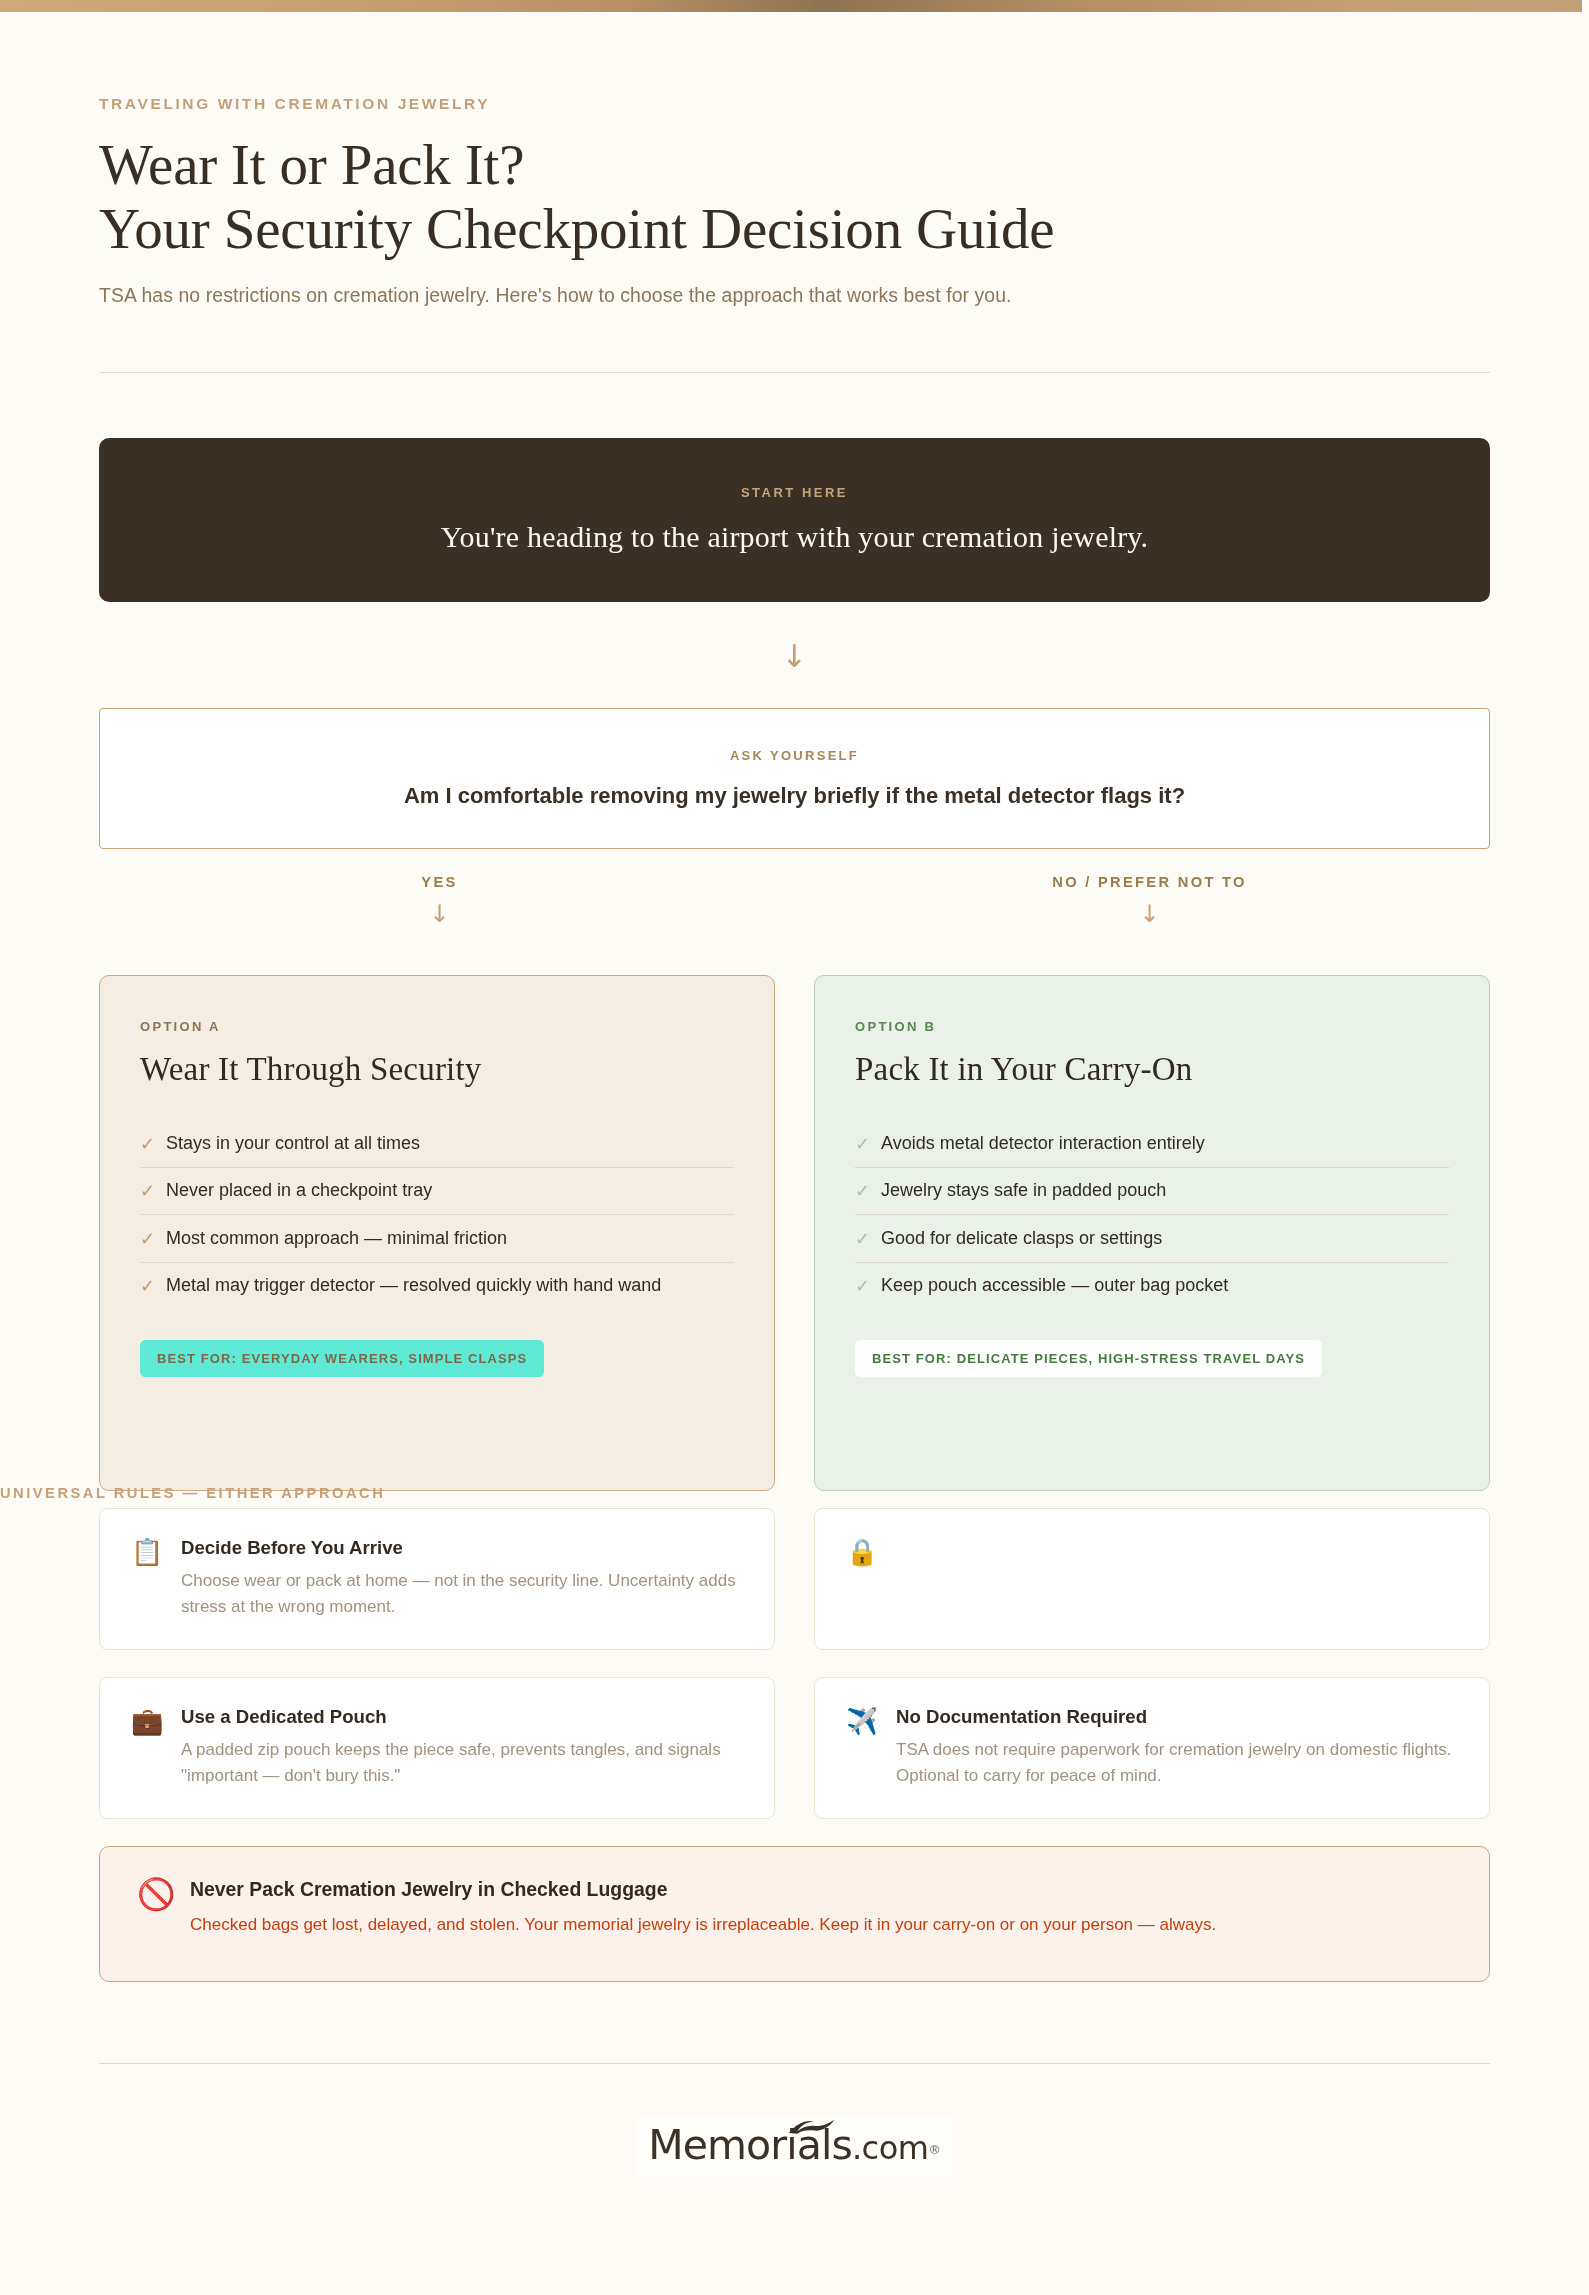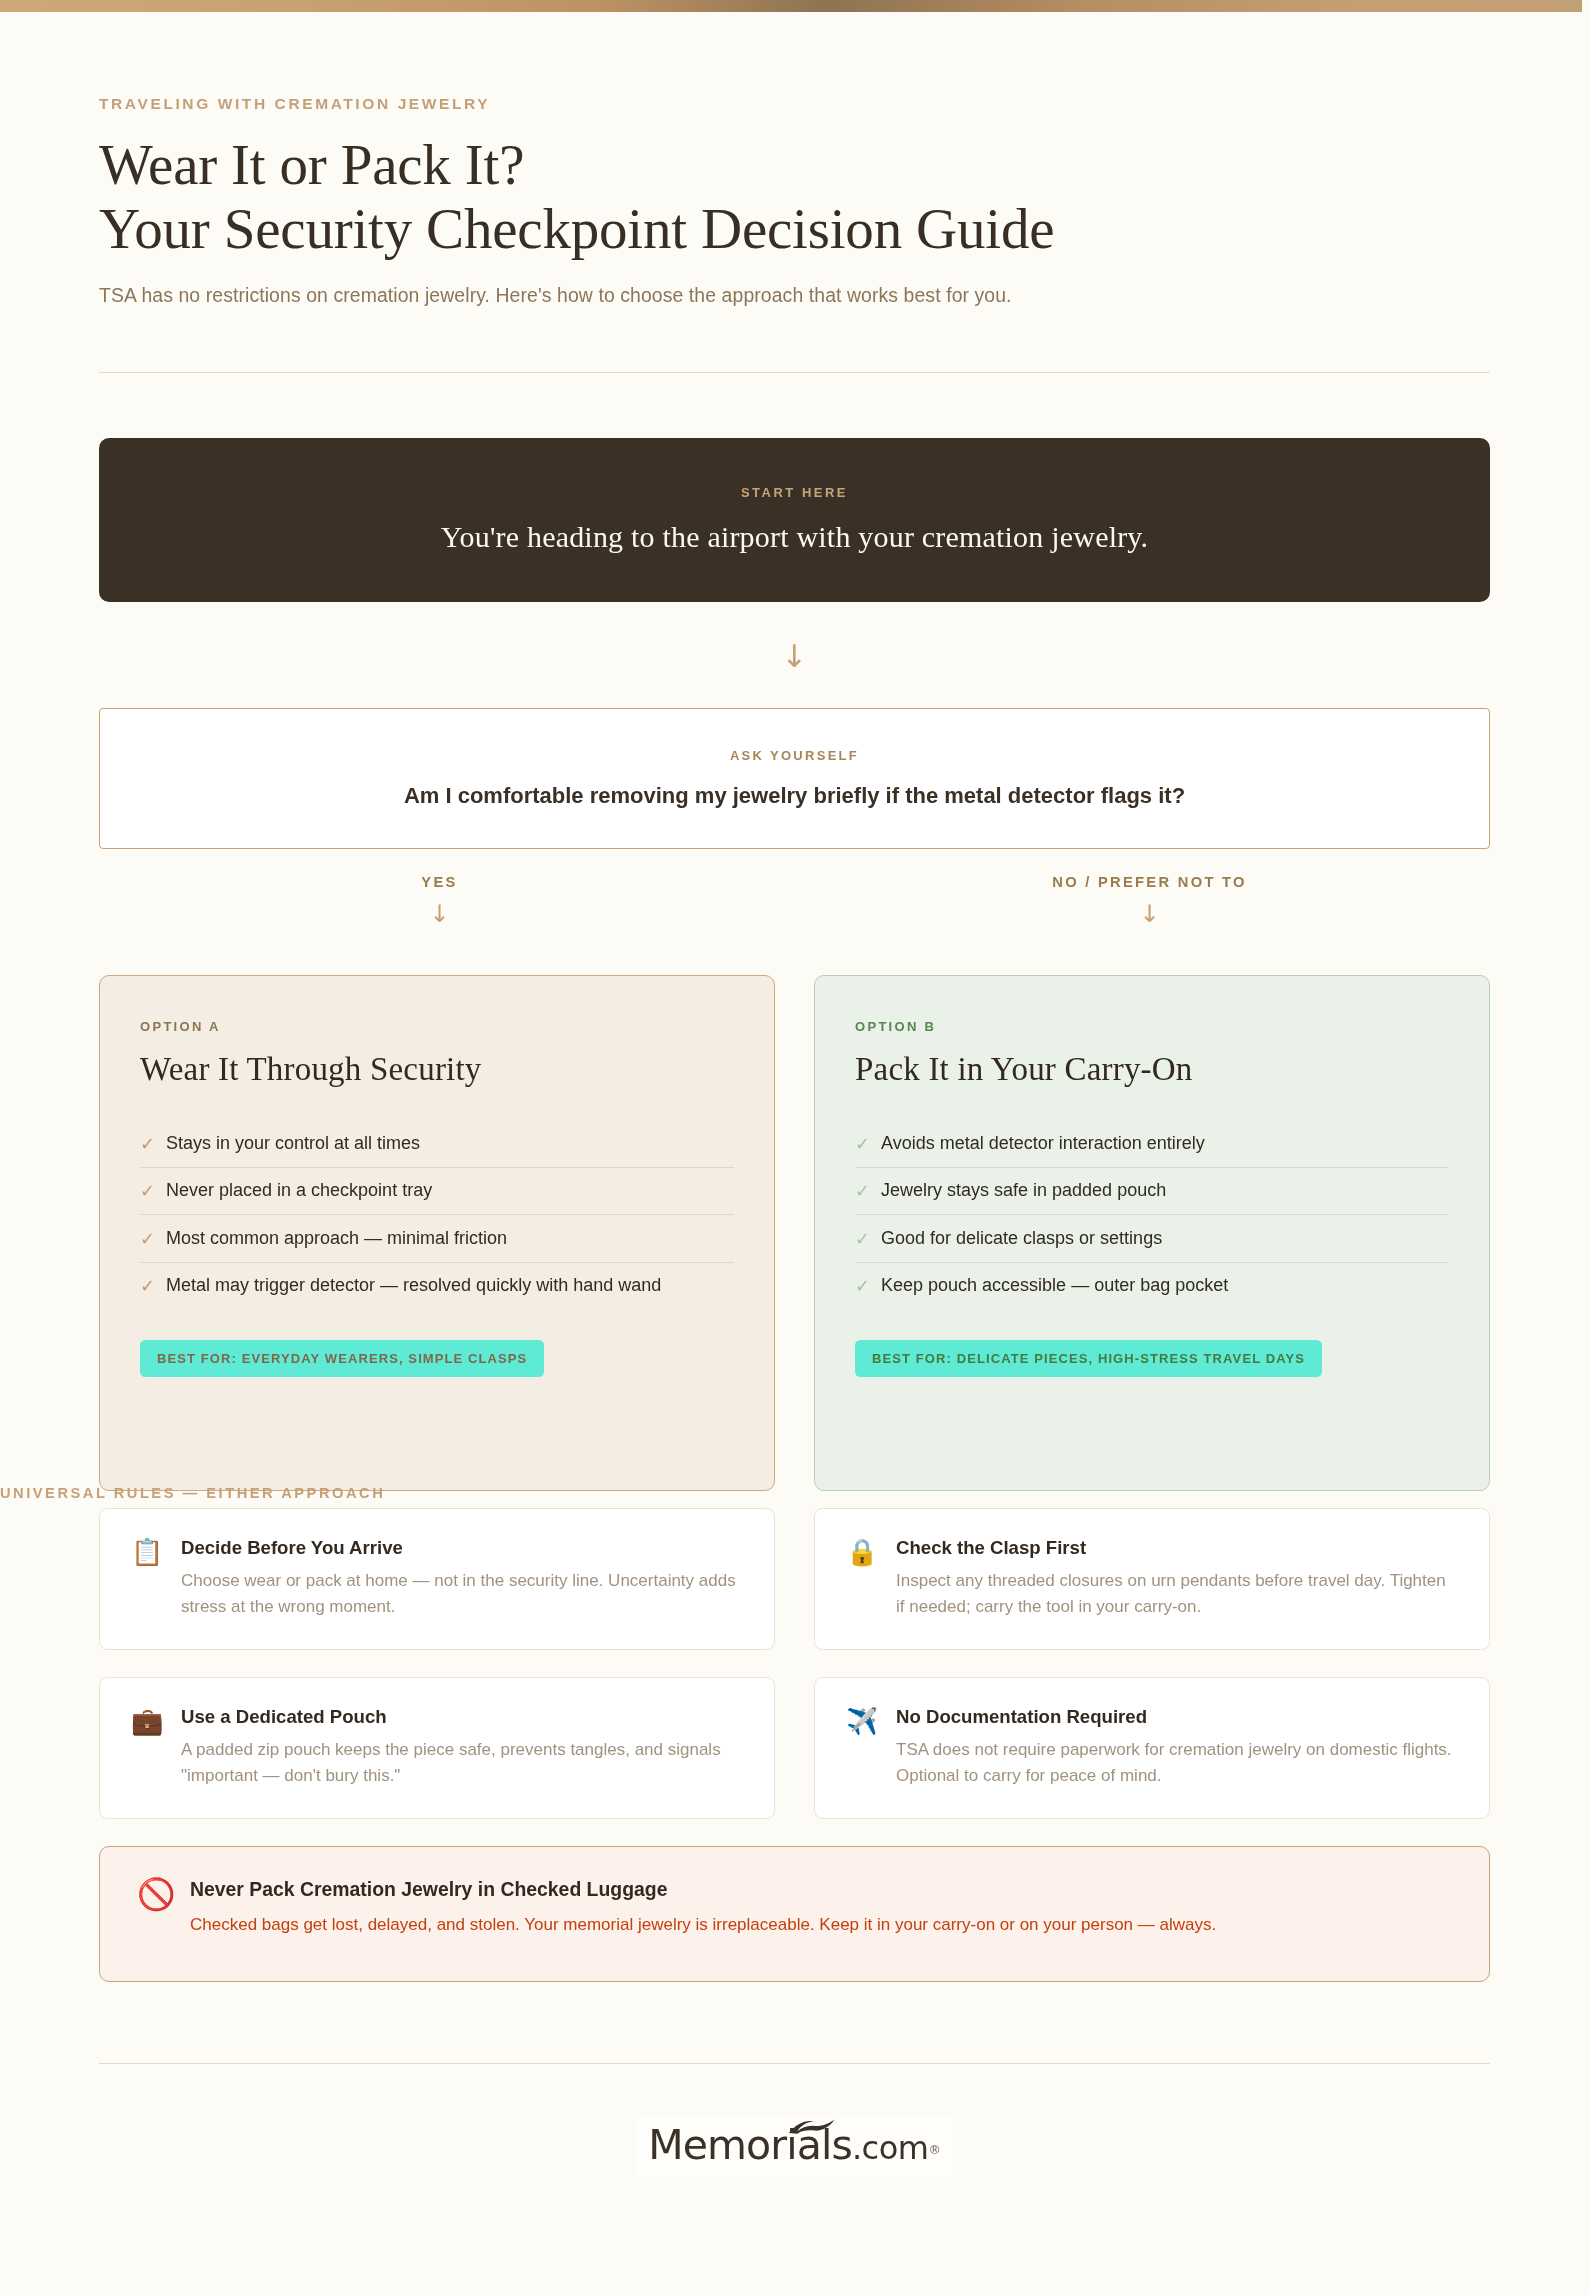--- a/index.html
+++ b/index.html
@@ -233,21 +233,21 @@
     display: inline-block;
     margin-top: 31px;
     padding: 11px 17px;
     border-radius: 5.4px;
     font-size: 13px;
     font-weight: 700;
     letter-spacing: 1.1px;
     text-transform: uppercase;
   }
   .opt-a .best-badge { background: #5eead4; color: #7d6849; }
-  .opt-b .best-badge { background: #5eead4; color: #467a41; }
+  .opt-b .best-badge { background: #ffffff; color: #467a41; }
 
   
   .universal-label {
     position: absolute;
     left: 0;
     top: 1485px;
     width: 543px;
     font-size: 14.7px;
     font-weight: 700;
     letter-spacing: 2.5px;
@@ -478,24 +478,20 @@
       <div class="rules-row">
         <div class="rule-card">
           <div class="rule-icon">📋</div>
           <div class="rule-body">
             <div class="rule-title">Decide Before You Arrive</div>
             <div class="rule-desc">Choose wear or pack at home — not in the security line. Uncertainty adds stress at the wrong moment.</div>
           </div>
         </div>
         <div class="rule-card">
           <div class="rule-icon">🔒</div>
-          <div class="rule-body">
-            <div class="rule-title">Check the Clasp First</div>
-            <div class="rule-desc">Inspect any threaded closures on urn pendants before travel day. Tighten if needed; carry the tool in your carry-on.</div>
-          </div>
         </div>
       </div>
 
       <div class="rules-row">
         <div class="rule-card">
           <div class="rule-icon">💼</div>
           <div class="rule-body">
             <div class="rule-title">Use a Dedicated Pouch</div>
             <div class="rule-desc">A padded zip pouch keeps the piece safe, prevents tangles, and signals "important — don't bury this."</div>
           </div>

